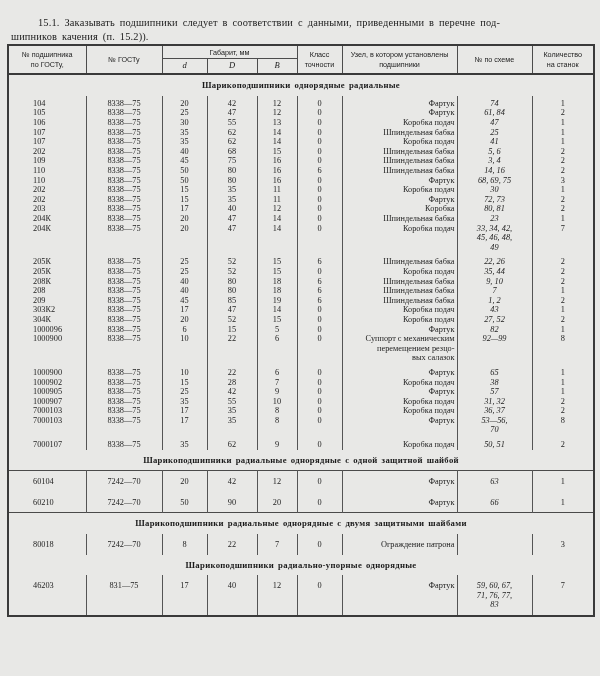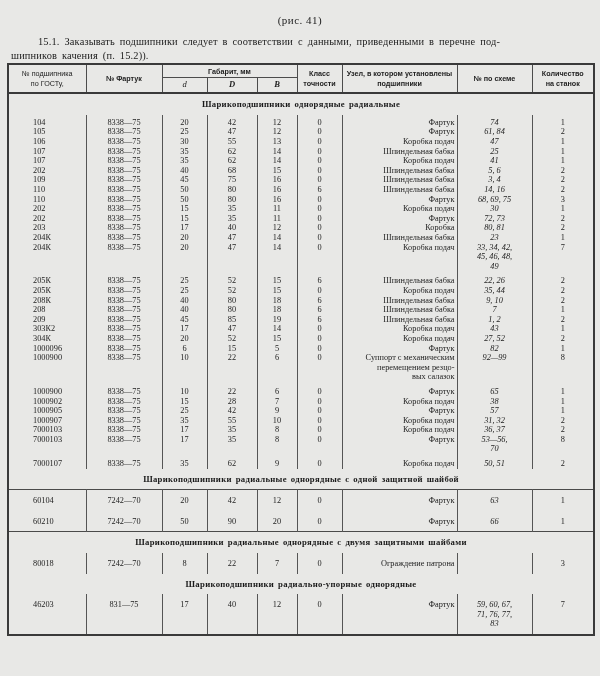--- a/index.html
+++ b/index.html
@@ -68,21 +68,21 @@
     font-family: "Liberation Sans", sans-serif;
     font-weight: normal;
     font-size: 7.2px;
     line-height: 1.3;
     text-align: center;
     vertical-align: middle;
     padding: 2px 2px;
     white-space: pre-line;
     color: #222;
   }
-  thead th + th { border-left: 1px solid #4c4c4c; font-weight: bold; }
+  thead th + th { border-left: 1px solid #4c4c4c; }
   thead tr.sub th { border-left: 1px solid #4c4c4c; }
   thead tr.sub th:first-child { border-left: 1px solid #4c4c4c; }
   th.dim-group { border-bottom: 1px solid #4c4c4c; padding: 2px 0 1px 0; }
   thead tr.sub th { font-family: "Liberation Serif", serif; font-style: italic; font-size: 8.5px; padding: 1px 0 2px 0; }
 
   tbody td {
     font-size: 8.3px;
     line-height: 9.6px;
     vertical-align: top;
     padding: 0 2px;
@@ -110,41 +110,40 @@
   tr.la { border-top: 1.5px solid #4a4a4a; }
   tr.lb { border-bottom: 1.5px solid #4a4a4a; }
   tr.first-data td { padding-top: 3px; }
   tr.gap td { padding-top: 5px; }
   tr.sp td { padding-top: 6px; padding-bottom: 5px; }
 </style>
 </head>
 <body>
 
 <div class="page">
-  <div class="fig-ref">(рис. 41)</div>
   <p class="para">15.1. Заказывать подшипники следует в соответствии с данными, приведенными в перечне под-
 шипников качения (п. 15.2)).</p>
 
   <table>
     <colgroup>
       <col class="c0">
         <col class="c1">
         <col class="c2">
         <col class="c3">
         <col class="c4">
       <col class="c5">
         <col class="c6">
         <col class="c7">
         <col class="c8">
     </colgroup>
     <thead>
       <tr>
         <th rowspan="2">№ подшипника
 по ГОСТу,</th>
-        <th rowspan="2">№ Фартук</th>
+        <th rowspan="2">№ ГОСТу</th>
         <th colspan="3" class="dim-group">Габарит, мм</th>
         <th rowspan="2">Класс
 точности</th>
         <th rowspan="2">Узел, в котором установлены
 подшипники</th>
         <th rowspan="2">№ по схеме</th>
         <th rowspan="2">Количество
 на станок</th>
       </tr>
       <tr class="sub">

